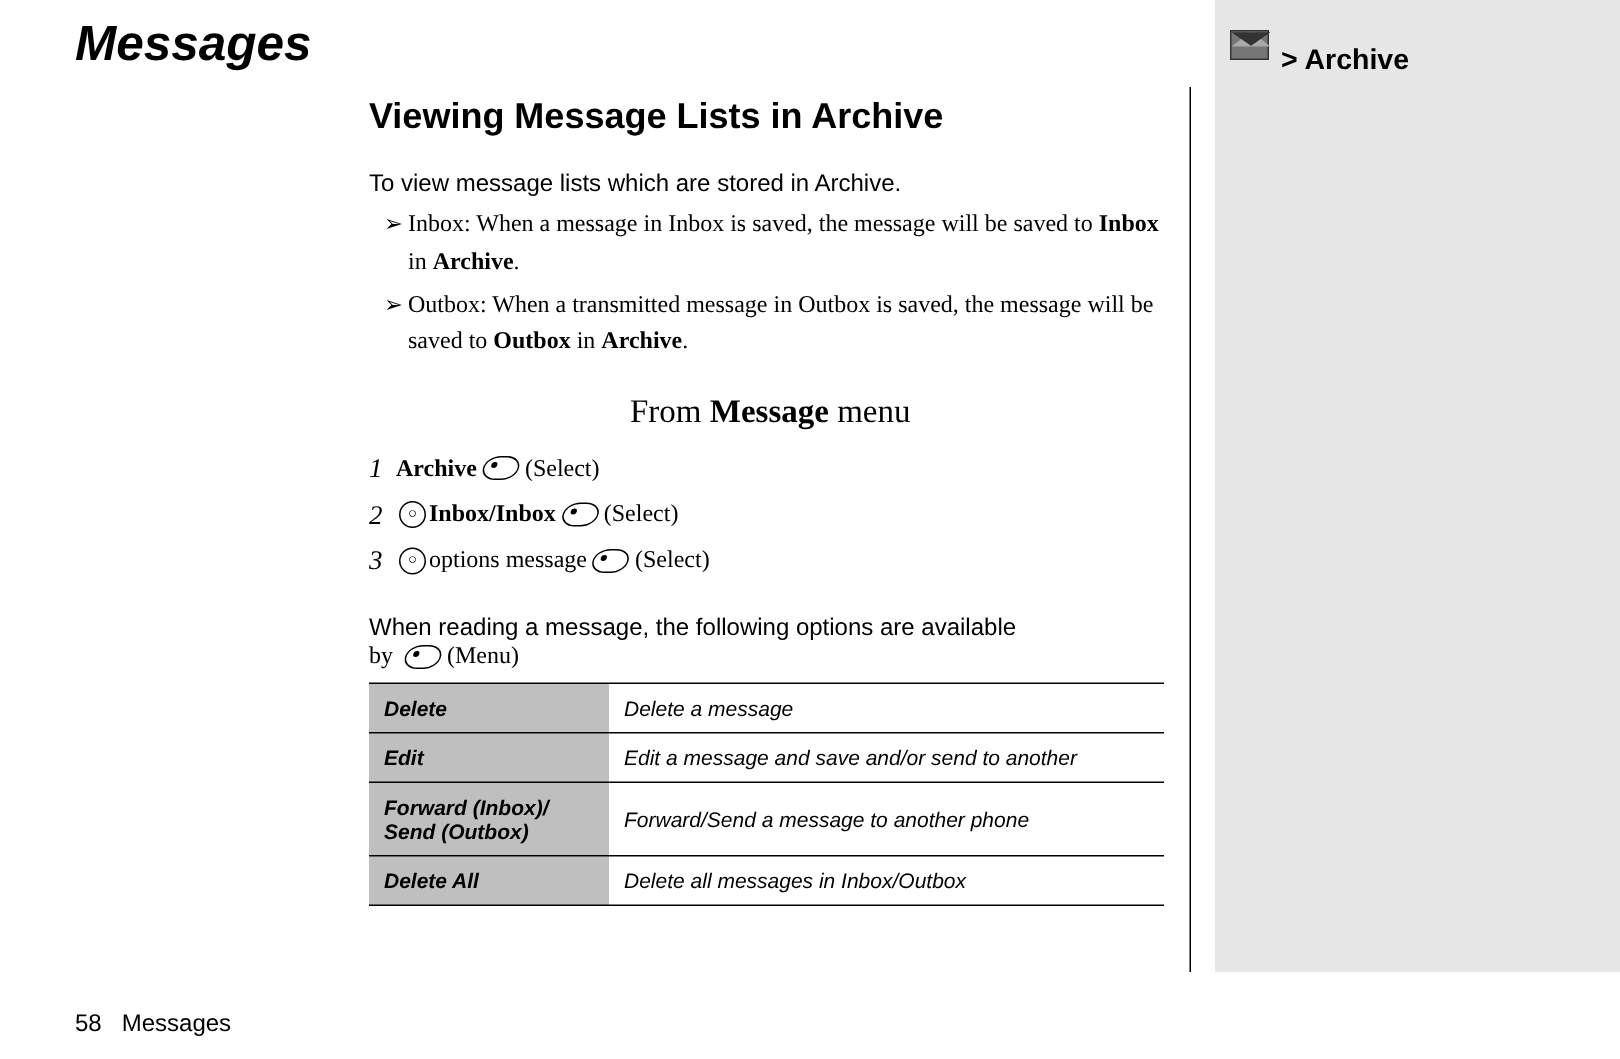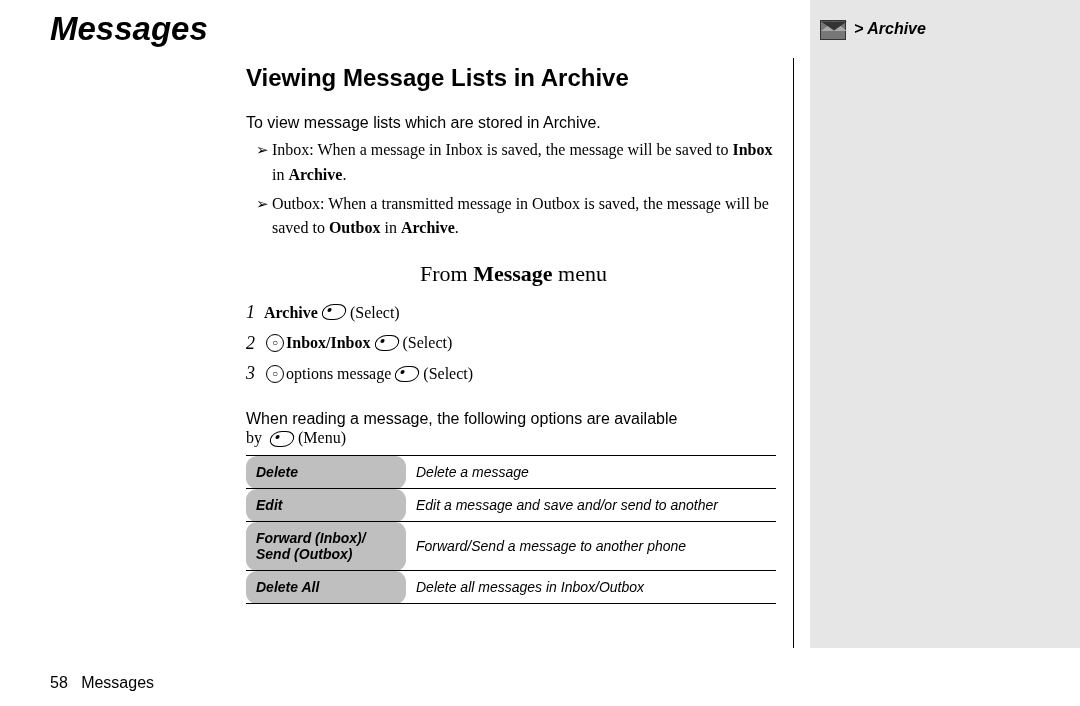--- a/index.html
+++ b/index.html
@@ -53,25 +53,24 @@
   .side-icon::before {
     content: "";
     position: absolute;
     top:0; left:0; right:0;
     height:0;
     border-bottom: 10px solid #aaa;
     border-left: 13px solid transparent;
     border-right: 13px solid transparent;
   }
   .side-breadcrumb {
-    font-size: 16px;
+    font-size: 19px;
     font-weight: bold;
-    font-style: italic;
     margin-left: 8px;
-    margin-top: 2px;
+    margin-top: 12px;
     font-family: 'Century Gothic','Futura', Arial, sans-serif;
   }
   .vrule {
     position: absolute;
     top: 58px;
     left: 793px;
     width: 1px;
     height: 590px;
     background: #000;
   }
@@ -194,21 +193,20 @@
     margin-top: 8px;
   }
   table.opts tr { border-top: 1px solid #000; }
   table.opts tr:last-child { border-bottom: 1px solid #000; }
   table.opts td {
     padding: 8px 10px;
     font-size: 14px;
     font-style: italic;
     font-family: 'Century Gothic','Futura', Arial, sans-serif;
     vertical-align: middle;
-    border-radius: 11px;
   }
   table.opts td.label {
     background: #bfbfbf;
     font-weight: bold;
     width: 160px;
   }
   .footer {
     position: absolute;
     left: 50px;
     bottom: 14px;

